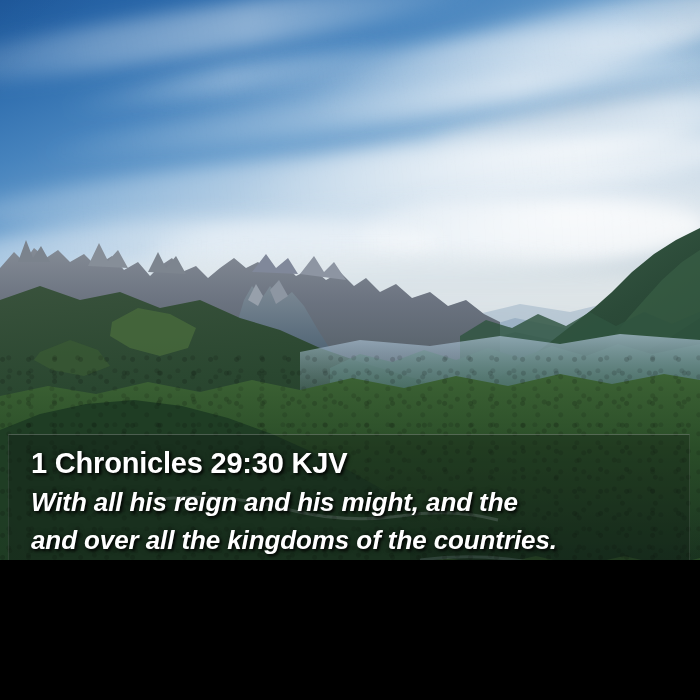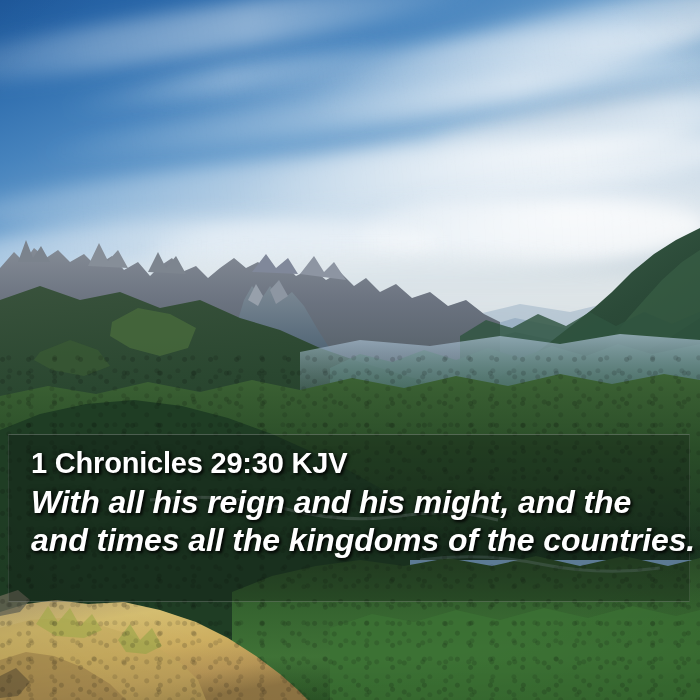--- a/index.html
+++ b/index.html
@@ -7,21 +7,21 @@
     padding: 0;
     background: #000;
   }
   body {
     font-family: "Liberation Sans", sans-serif;
   }
 
   #scene {
     position: relative;
     width: 700px;
-    height: 700px;
+    height: 560px;
     overflow: hidden;
     background: #7fa8cf;
   }
 
   
   .sky {
     position: absolute;
     left: 0; top: 0;
     width: 700px;
     height: 330px;
@@ -152,21 +152,21 @@
       0 0 6px rgba(0,0,0,.55);
     white-space: nowrap;
   }
 
   .verse-body {
     margin: 2px 0 0 0;
     color: #ffffff;
     font-family: "Liberation Sans", sans-serif;
     font-weight: bold;
     font-style: italic;
-    font-size: 32px;
+    font-size: 26px;
     line-height: 38px;
     letter-spacing: -0.1px;
     text-shadow:
       2px 2px 3px rgba(0,0,0,.85),
       0 0 6px rgba(0,0,0,.55);
   }
   .verse-body .vline { display: block; white-space: nowrap; }
 </style>
 </head>
 <body>
@@ -315,17 +315,17 @@
     </svg>
   </div>
 
   <div class="forest-tex"></div>
   <div class="grade"></div>
 
   <div class="verse-overlay">
     <h1 class="verse-ref">1 Chronicles 29:30 KJV</h1>
     <p class="verse-body">
       <span class="vline">With all his reign and his might, and the</span>
-      <span class="vline">and times all the kingdoms of the countries.</span>
+      <span class="vline">and over all the kingdoms of the countries.</span>
     </p>
   </div>
 
 </div>
 
 </body></html>

